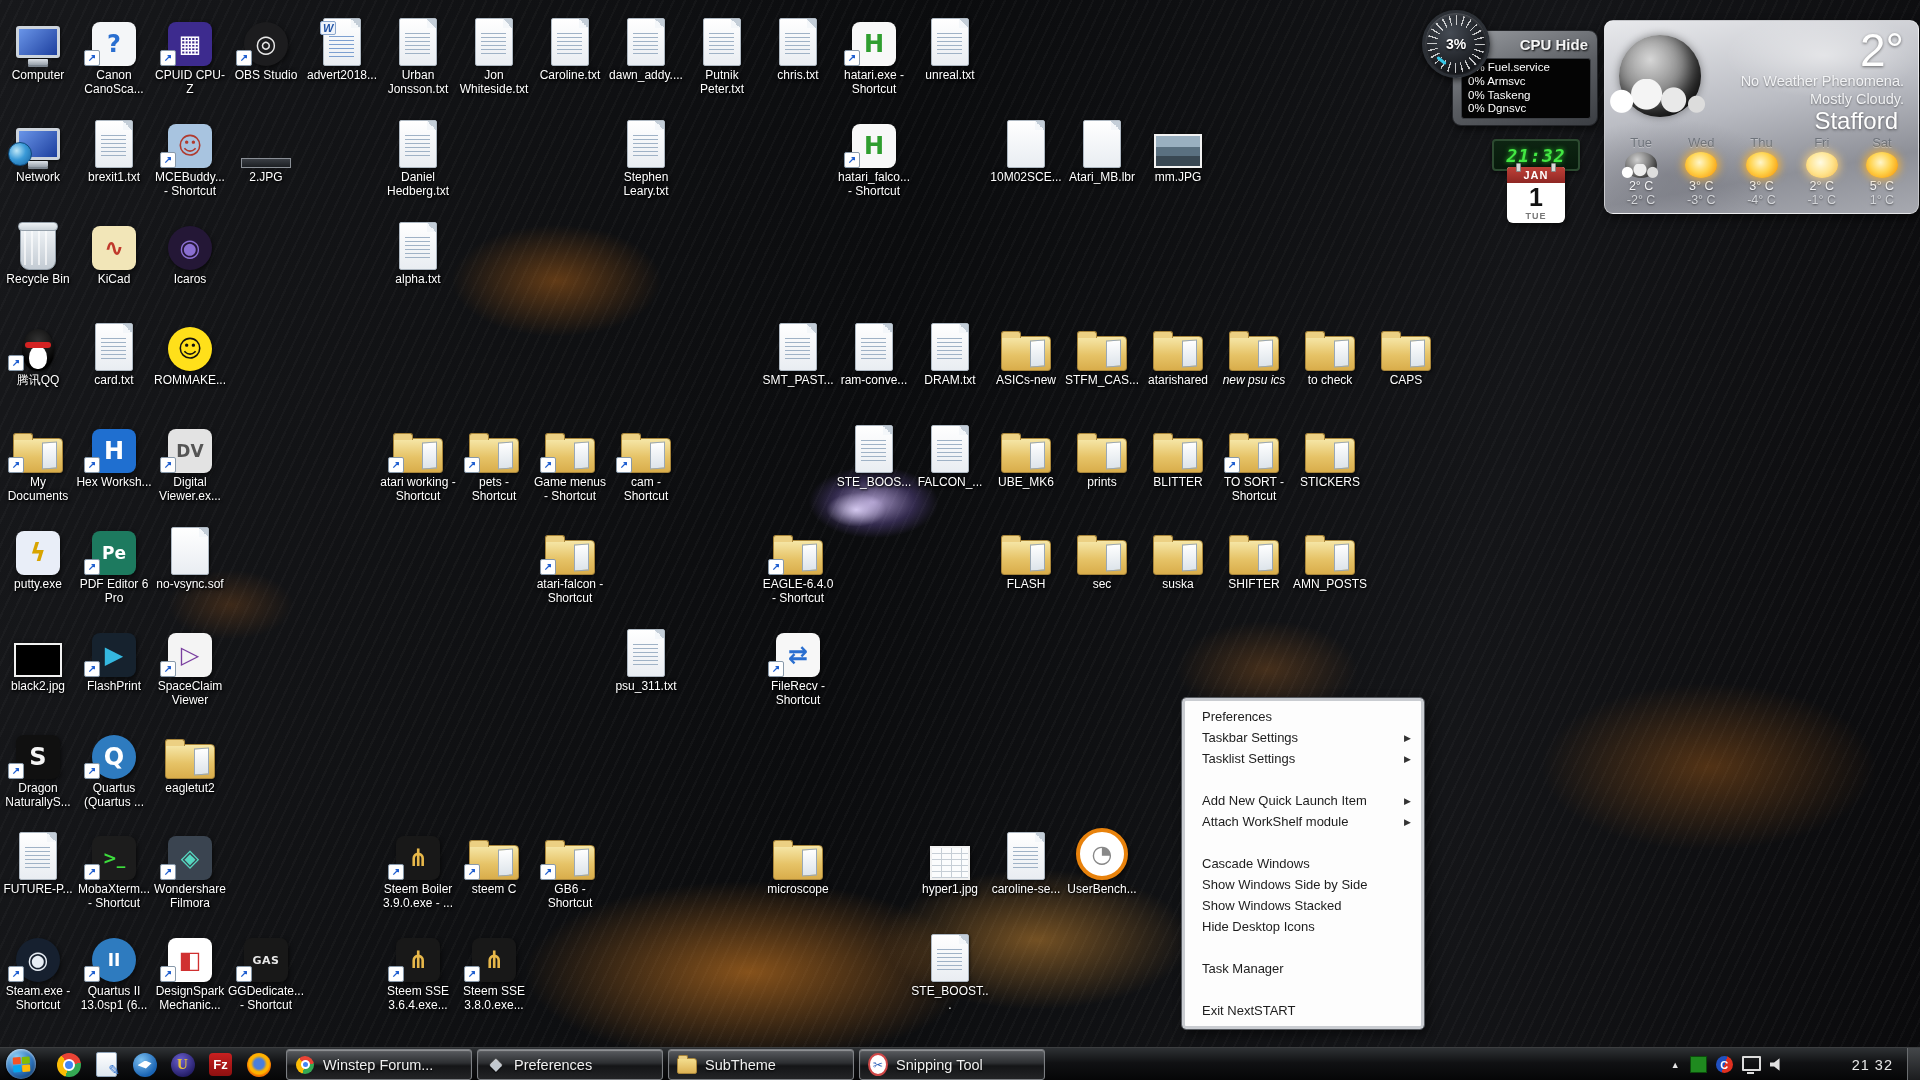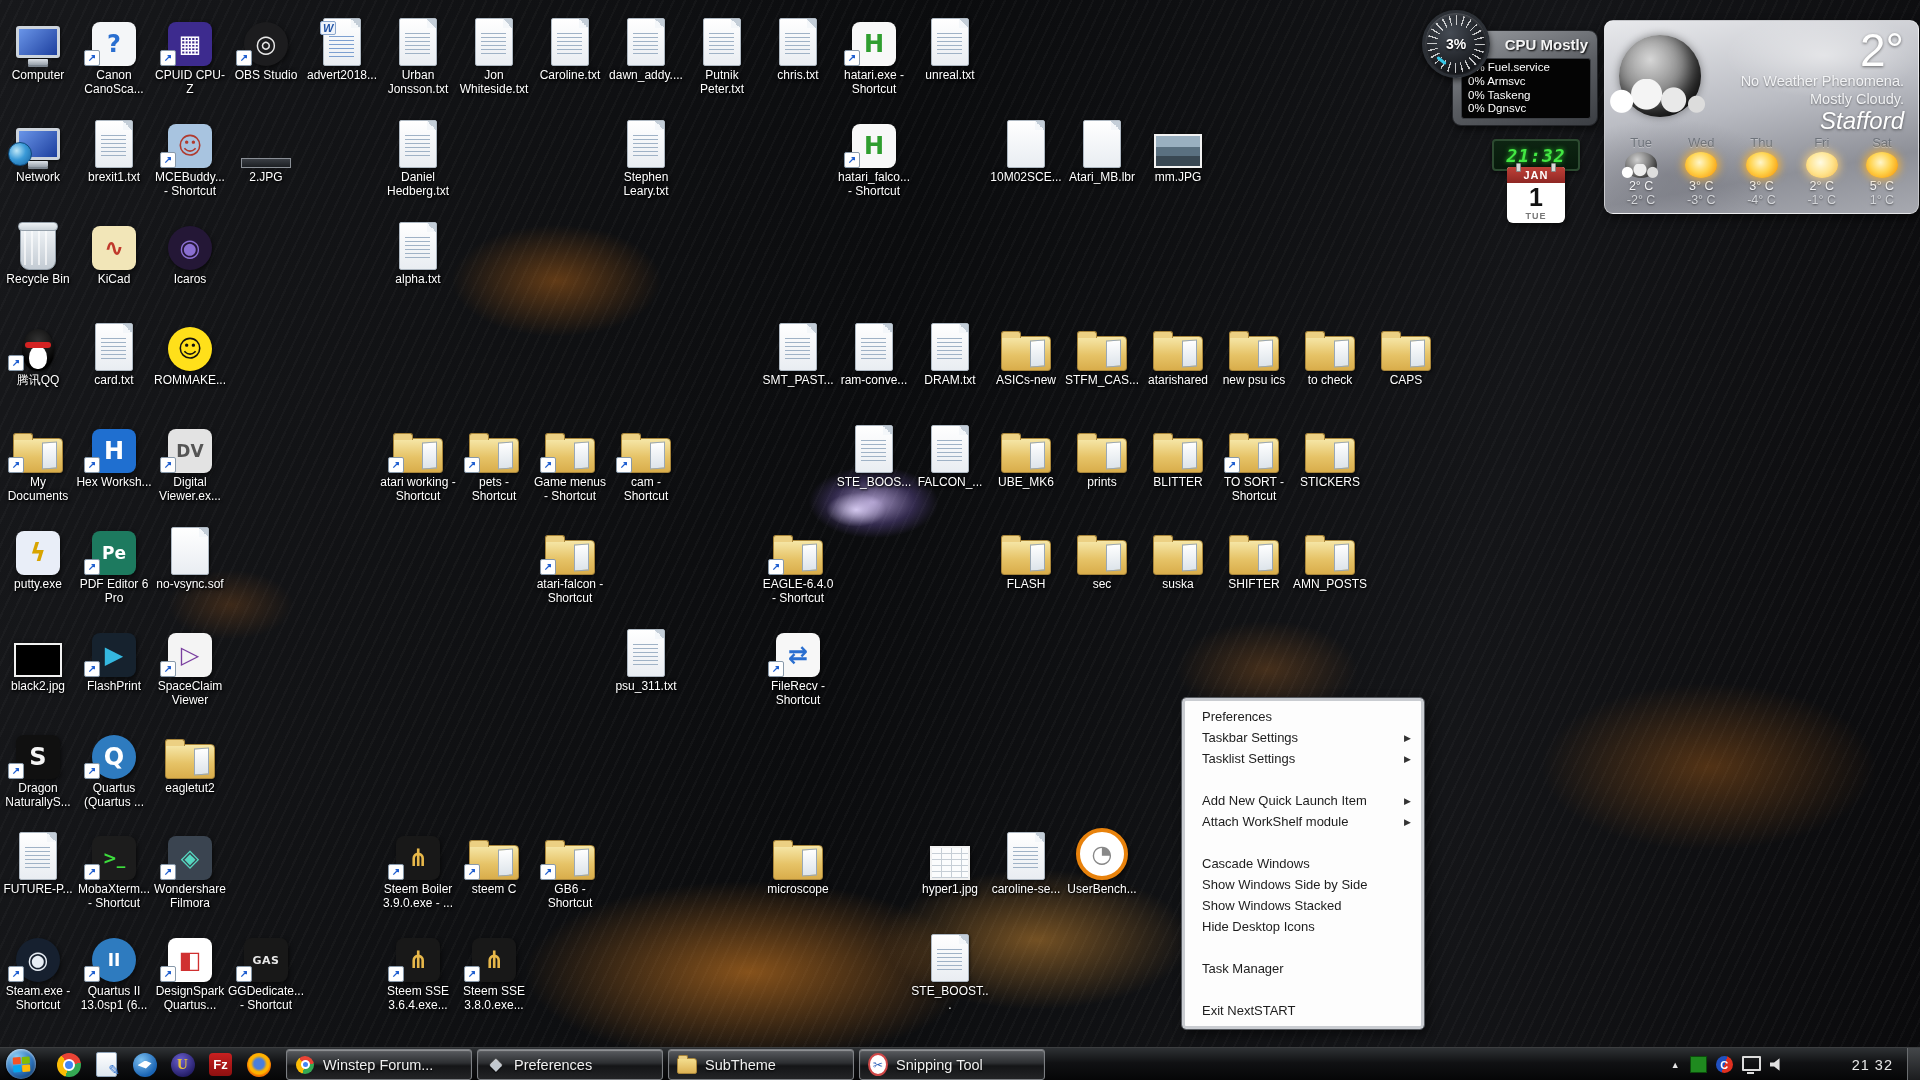--- a/index.html
+++ b/index.html
@@ -123,22 +123,22 @@
     radial-gradient(circle at 16% 62%,#ffffff 0 11px,transparent 12px),
     radial-gradient(circle at 40% 42%,#f4f4f4 0 15px,transparent 16px),
     radial-gradient(circle at 66% 58%,#e9e9e9 0 12px,transparent 13px),
     radial-gradient(circle at 88% 70%,#dcdcdc 0 8px,transparent 9px);}
   .wx-temp{position:absolute;right:14px;top:2px;font-size:46px;font-weight:300;color:#fff;
     text-shadow:0 1px 3px rgba(0,0,0,.5);}
   .wx-phen{position:absolute;right:14px;top:52px;font-size:14.5px;color:#f2f3f5;text-align:right;
     text-shadow:0 1px 2px rgba(0,0,0,.45);}
   .wx-cond{position:absolute;right:14px;top:70px;font-size:14.5px;color:#f2f3f5;text-align:right;
     text-shadow:0 1px 2px rgba(0,0,0,.45);}
-  .wx-city{position:absolute;right:14px;top:86px;font-size:24px;color:#fff;text-align:left;
-    text-shadow:0 1px 3px rgba(0,0,0,.5);font-style:italic;}
+  .wx-city{position:absolute;right:20px;top:86px;font-size:24px;color:#fff;text-align:left;
+    text-shadow:0 1px 3px rgba(0,0,0,.5);}
   .wx-forecast{position:absolute;left:6px;right:6px;bottom:6px;height:72px;display:flex;}
   .wx-col{flex:1;display:flex;flex-direction:column;align-items:center;}
   .wx-day{font-size:13px;color:#6e737b;text-shadow:0 1px 0 rgba(255,255,255,.35);margin-bottom:1px;}
   .wx-ic{width:32px;height:32px;position:relative;margin:1px 0;}
   .wx-ic.sun{border-radius:50%;background:radial-gradient(circle at 45% 40%,#fff6c8,#ffd34d 45%,#f9a415 80%);
     box-shadow:0 0 9px 2px rgba(255,180,40,.8);}
   .wx-ic.sun-haze{border-radius:50%;background:radial-gradient(circle at 45% 40%,#fffbe2,#ffe48e 50%,#f8c35a 85%);
     box-shadow:0 0 9px 2px rgba(255,210,120,.75);}
   .wx-ic.moon-cloud{border-radius:50%;background:radial-gradient(circle at 38% 30%,#cfcfcf,#7e7e7e 45%,#2e2e2e 80%);}
   .wx-ic.moon-cloud::after{content:"";position:absolute;left:-6px;bottom:0;width:42px;height:14px;background:
@@ -456,21 +456,21 @@
           <div class="art-folder"></div>
         </div>
         <div class="lbl">STFM_CAS...</div>
       </div>
       <div class="dicon" style="left: 1140px; top: 317.4px;">
         <div class="art">
           <div class="art-folder"></div>
         </div>
         <div class="lbl">atarishared</div>
       </div>
-      <div class="dicon" style="left: 1216px; top: 317.4px;">
+      <div class="dicon" style="left: 1216px; top: 317.4px; font-style: italic;">
         <div class="art">
           <div class="art-folder"></div>
         </div>
         <div class="lbl">new psu ics</div>
       </div>
       <div class="dicon" style="left: 1292px; top: 317.4px;">
         <div class="art">
           <div class="art-folder"></div>
         </div>
         <div class="lbl">to check</div>
@@ -766,21 +766,21 @@
           <div class="art-app cir g2" style="background:#2e7bbf;color:#ffffff;">II</div>
           <span class="sc">↗</span>
         </div>
         <div class="lbl">Quartus II 13.0sp1 (6...</div>
       </div>
       <div class="dicon" style="left: 152px; top: 928.2px;">
         <div class="art">
           <div class="art-app g1" style="background:#ffffff;color:#d03030;">◧</div>
           <span class="sc">↗</span>
         </div>
-        <div class="lbl">DesignSpark Quartus...</div>
+        <div class="lbl">DesignSpark Mechanic...</div>
       </div>
       <div class="dicon" style="left: 228px; top: 928.2px;">
         <div class="art">
           <div class="art-app g3" style="background:#181818;color:#e8e8e8;">GAS</div>
           <span class="sc">↗</span>
         </div>
         <div class="lbl">GGDedicate... - Shortcut</div>
       </div>
       <div class="dicon" style="left: 380px; top: 928.2px;">
         <div class="art">
@@ -799,21 +799,21 @@
       <div class="dicon" style="left: 912px; top: 928.2px;">
         <div class="art">
           <div class="art-page lines"></div>
         </div>
         <div class="lbl">STE_BOOST...</div>
       </div>
     </div>
 
   <div class="gadget-cpu">
     <div class="cpu-panel">
-      <div class="cpu-title">CPU Mostly</div>
+      <div class="cpu-title">CPU Hide</div>
       <div class="cpu-list" id="cpu-list">
           <div>0% Fuel.service</div>
           <div>0% Armsvc</div>
           <div>0% Taskeng</div>
           <div>0% Dgnsvc</div>
         </div>
     </div>
     <div class="cpu-gauge">
       <span>3%</span>
     </div>

